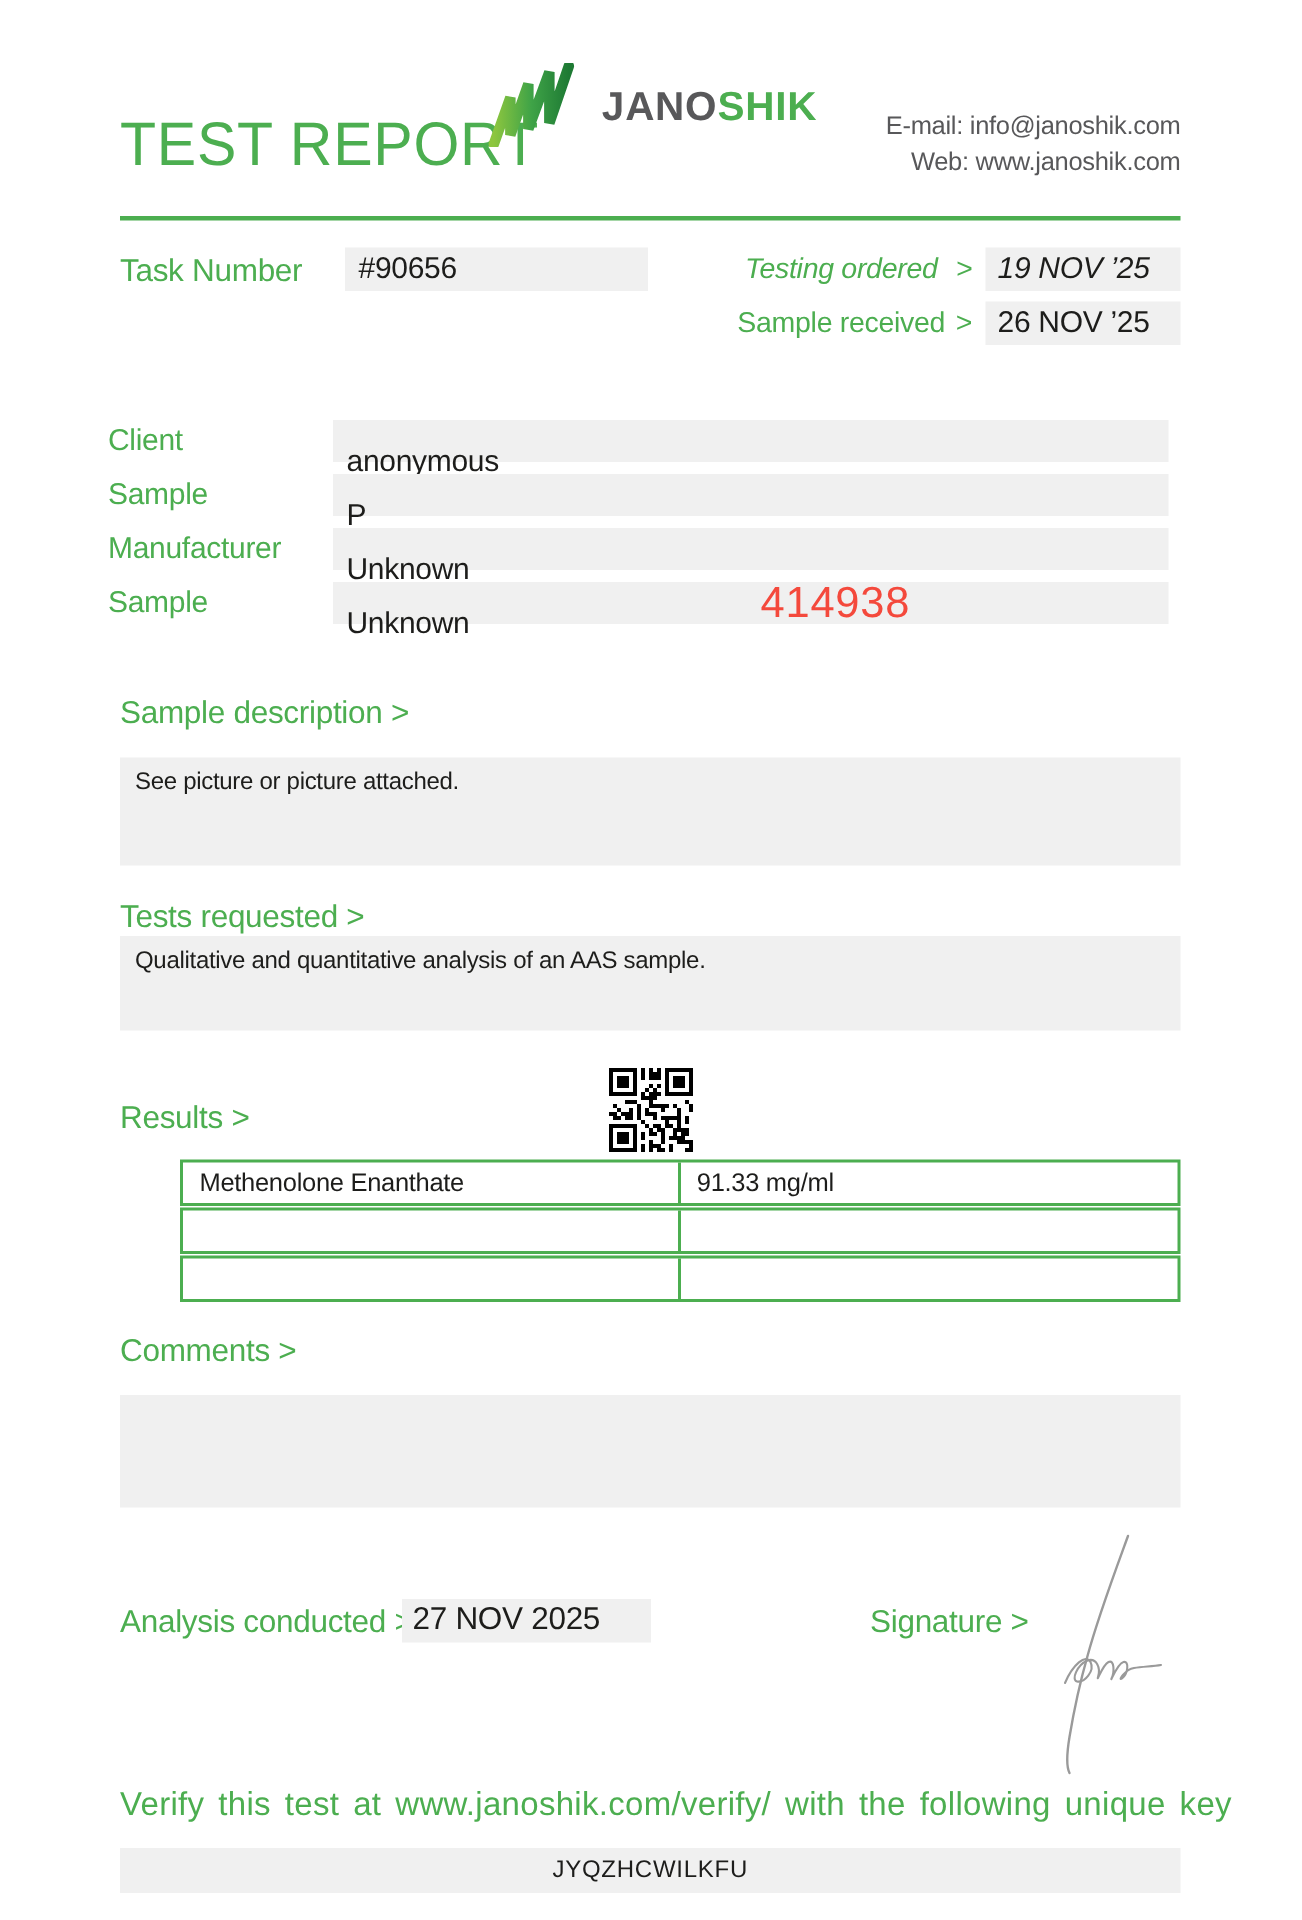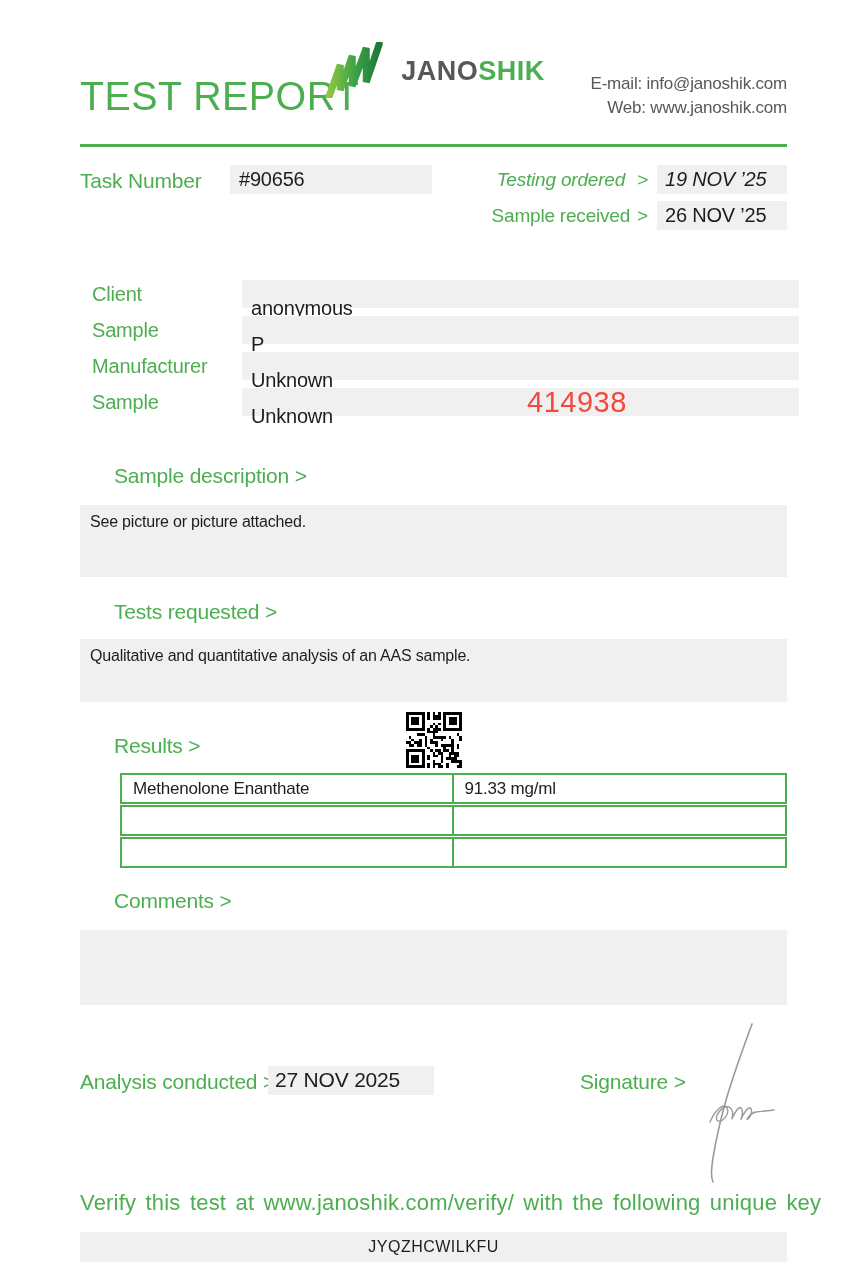--- a/index.html
+++ b/index.html
@@ -57,33 +57,33 @@
   .date-row .dlabel { font-size: 19px; color: var(--green); margin-right: 7px; white-space: pre; }
   .date-row .chev { font-size: 19px; color: var(--green); margin-right: 9px; }
   .date-box {
     width: 130px; height: 29px; background: #f0f0f0;
     font-size: 20px; padding: 3px 0 0 8px; white-space: nowrap;
   }
   .date-row-1 { top: 165px; font-style: italic; }
   .date-row-2 { top: 201px; }
 
   
-  .detail-row { position: absolute; left: 92px; width: 707px; height: 28px; }
+  .detail-row { position: absolute; left: 72px; width: 707px; height: 28px; }
   .detail-row .dlabel { position: absolute; left: 0; top: 3px; font-size: 20px; color: var(--green); }
   .detail-row .dvalue {
     position: absolute; left: 150px; width: 557px; height: 28px;
     background: #f0f0f0; font-size: 20px; padding: 17px 0 0 9px;
   }
   .batch-overlay {
     position: absolute; left: 285px; top: -2px;
     font-size: 29px; color: var(--red); letter-spacing: 0.5px;
   }
 
   
-  .sec-heading { position: absolute; left: 80px; font-size: 21px; color: var(--green); margin-left: 34px; }
+  .sec-heading { position: absolute; left: 80px; font-size: 21px; color: var(--green); }
   .sec-box {
     position: absolute; left: 80px; width: 707px; background: #f0f0f0;
     font-size: 16px; padding: 7px 10px; line-height: 1.3;
   }
 
   
   .qr {
     position: absolute; left: 434px; top: 712px; transform: translateX(-50%);
     width: 56px; height: 56px; background: #ffffff;
   }
@@ -174,21 +174,21 @@
   </div>
   <div class="detail-row" style="top:388px">
     <span class="dlabel">Sample</span>
     <span class="dvalue"><span>Unknown</span><span class="batch-overlay">414938</span></span>
   </div>
 
   <div class="sec-heading" style="top:464px">Sample description &gt;</div>
   <div class="sec-box graybox" style="top:505px;height:72px">See picture or picture attached.</div>
 
   <div class="sec-heading" style="top:600px">Tests requested &gt;</div>
-  <div class="sec-box graybox" style="top:639px;height:63px">Qualitative and quantitative analysis of an AAS sample.</div>
+  <div class="sec-box graybox" style="top:624px;height:63px">Qualitative and quantitative analysis of an AAS sample.</div>
 
   <div class="sec-heading" style="top:734px">Results &gt;</div>
   <svg class="qr" id="qr-svg" viewBox="0 0 21 21" shape-rendering="crispEdges">
       <rect x="8" y="0" width="1" height="1" fill="#000"></rect>
       <rect x="10" y="0" width="1" height="1" fill="#000"></rect>
       <rect x="12" y="0" width="1" height="1" fill="#000"></rect>
       <rect x="8" y="1" width="1" height="1" fill="#000"></rect>
       <rect x="10" y="1" width="1" height="1" fill="#000"></rect>
       <rect x="11" y="1" width="1" height="1" fill="#000"></rect>
       <rect x="12" y="1" width="1" height="1" fill="#000"></rect>

